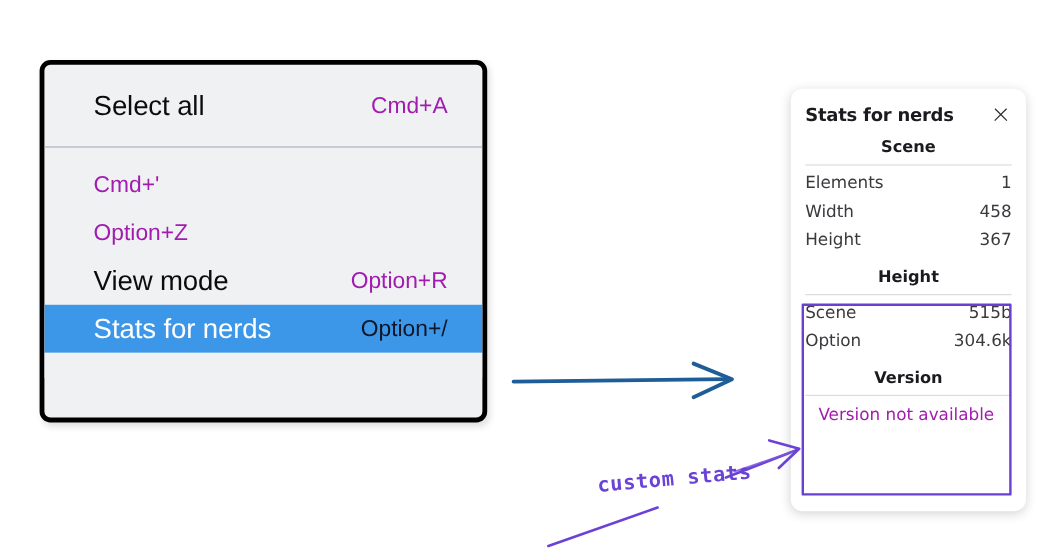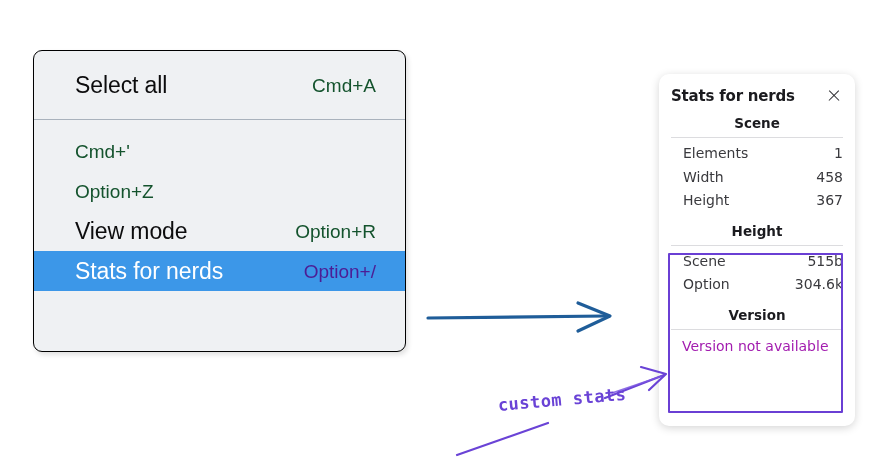--- a/index.html
+++ b/index.html
@@ -17,21 +17,21 @@
   }
 
   
   #context-menu {
     position: absolute;
     left: 33px;
     top: 50px;
     width: 373px;
     height: 302px;
     background: #eff1f3;
-    border: 1px solid #000000;
+    border: 4px solid #000000;
     border-radius: 9px;
     box-shadow: 2px 3px 5px rgba(0,0,0,0.12);
     box-sizing: border-box;
     overflow: hidden;
   }
   .menu-section {
     padding: 6px 0 7px 0;
   }
   .menu-section.first {
     border-bottom: 1px solid #a9b2bc;
@@ -51,31 +51,31 @@
     cursor: default;
   }
   .menu-item .label {
     font-size: 23px;
     color: #0c0c0d;
     letter-spacing: -0.1px;
     line-height: 1;
   }
   .menu-item .shortcut {
     font-size: 19px;
-    color: #14532d;
+    color: #a21caf;
     line-height: 1;
   }
   .menu-item.highlighted {
     background: #3c97e8;
   }
   .menu-item.highlighted .label {
     color: #ffffff;
   }
   .menu-item.highlighted .shortcut {
-    color: #4c1d95;
+    color: #0f172a;
   }
   .menu-footer {
     height: 21px;
     background: #eff1f3;
   }
 
   
   #stats-panel {
     position: absolute;
     left: 659px;
@@ -136,21 +136,20 @@
     margin: 0 0 4px 0;
   }
   .stat-row {
     display: flex;
     justify-content: space-between;
     align-items: baseline;
     font-size: 14px;
     color: #3a3a3e;
     padding: 3px 0;
     line-height: 1.25;
-    margin-left: 12px;
   }
   .stat-row .k { text-align: left; }
   .stat-row .v { text-align: right; }
   .single-line {
     font-size: 14px;
     color: #a21caf;
     padding: 4px 0 0 11px;
     line-height: 1.25;
   }
 

